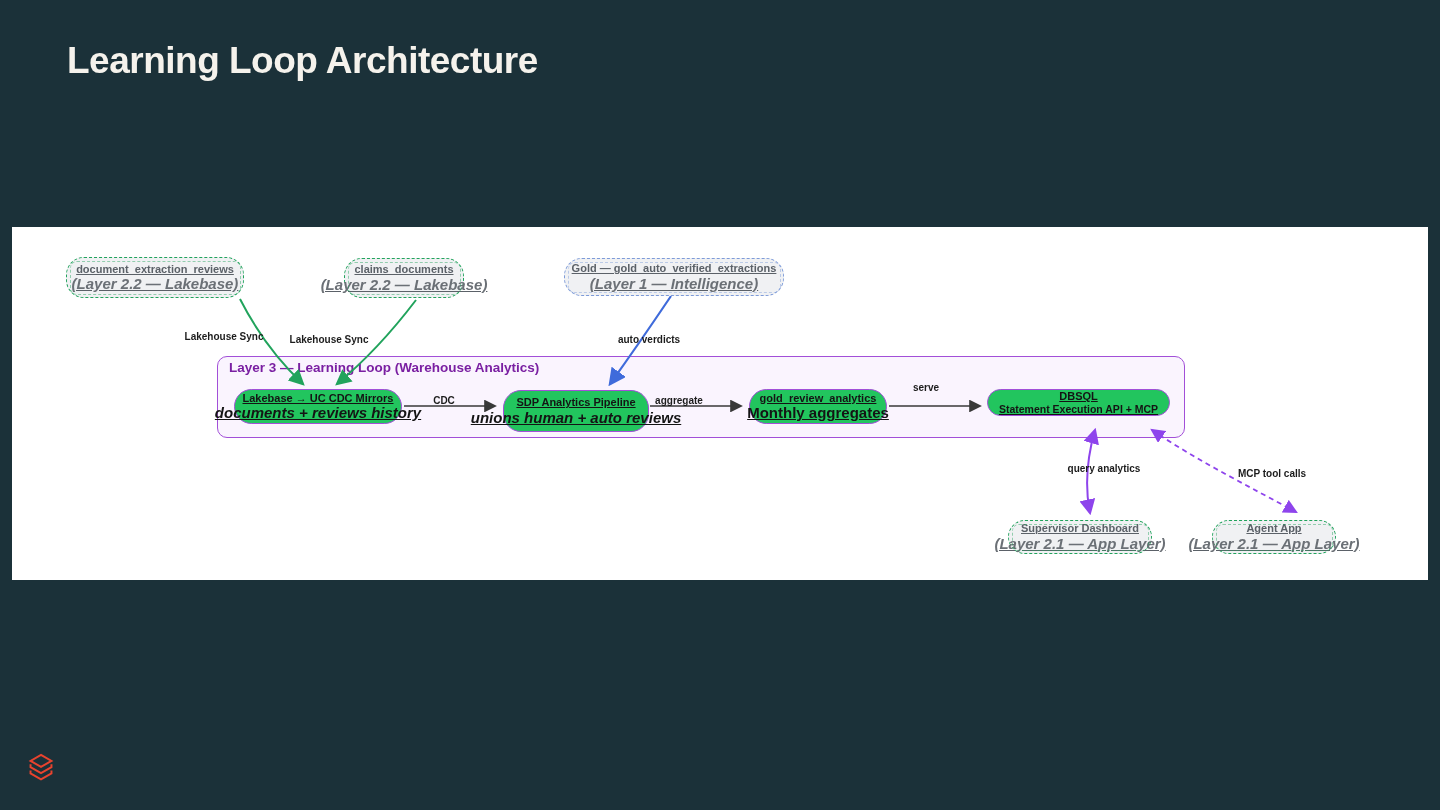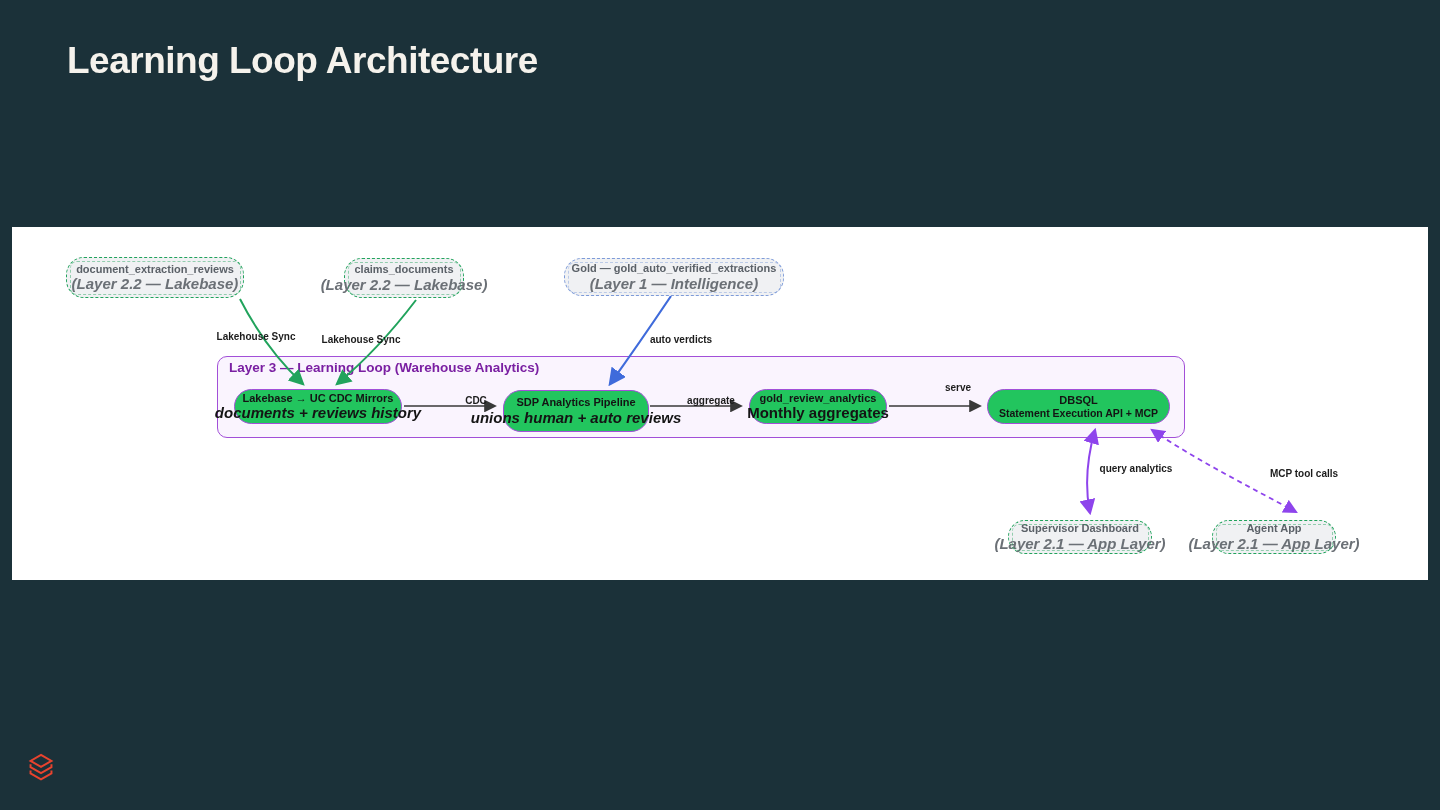--- a/index.html
+++ b/index.html
@@ -14,21 +14,21 @@
     color:#F5F2EC;
   }
   .panel{
     position:absolute;left:12px;top:227px;width:1416px;height:353px;
     background:#ffffff;
   }
   
   .node{
     position:absolute;box-sizing:border-box;
     display:flex;flex-direction:column;align-items:center;justify-content:center;
-    text-align:center;line-height:1.15;border-radius:18px;
+    text-align:center;line-height:1.15;border-radius:18px;text-decoration:underline;
   }
   .node .nt{font-size:11px;font-weight:bold;white-space:nowrap;}
   .node .ns{font-size:15px;font-weight:bold;white-space:nowrap;}
   .it{font-style:italic;}
   .gray{background:#F0F1F3;color:#5B6168;}
   .gray .ns{color:#6B7076;}
   .dashed{border:1.6px dashed #21A35C;}
   .dashed::after{
     content:"";position:absolute;inset:2.5px;border-radius:7px;
     border:1.2px dashed #21A35C;opacity:.45;pointer-events:none;
@@ -43,21 +43,21 @@
     background:#FAF4FE;border:1.8px solid #A24FD8;border-radius:10px;
     box-sizing:border-box;
   }
   .container-label{
     position:absolute;left:229px;top:360px;
     font-size:13.5px;font-weight:bold;color:#7A1FA2;white-space:nowrap;
   }
   
   .elabel{
     position:absolute;transform:translateX(-50%);
-    font-size:10px;font-weight:bold;color:#1C1C1C;white-space:nowrap;margin-left:32px;
+    font-size:10px;font-weight:bold;color:#1C1C1C;white-space:nowrap;
   }
   .edges{position:absolute;left:0;top:0;width:1440px;height:810px;pointer-events:none;}
   
   .logo{position:absolute;left:25px;top:752px;width:32px;height:34px;}
 </style>
 </head>
 <body>
 
 <div class="slide">
 
@@ -114,21 +114,21 @@
     <span class="ns it">documents + reviews history</span>
   </div>
   <div class="node purple" style="left:503px;top:390px;width:146px;height:42px">
     <span class="nt">SDP Analytics Pipeline</span>
     <span class="ns it">unions human + auto reviews</span>
   </div>
   <div class="node purple" style="left:749px;top:389px;width:138px;height:35px">
     <span class="nt">gold_review_analytics</span>
     <span class="nt" style="font-size:15px">Monthly aggregates</span>
   </div>
-  <div class="node purple" style="left:987px;top:389px;width:183px;height:35px">
+  <div class="node purple" style="left:987px;top:389px;width:183px;height:27px">
     <span class="nt">DBSQL</span>
     <span class="nt" style="font-size:10.5px">Statement Execution API + MCP</span>
   </div>
 
   <div class="node gray dashed" style="left:1008px;top:520px;width:144px;height:34px">
     <span class="nt">Supervisor Dashboard</span>
     <span class="ns it">(Layer 2.1 — App Layer)</span>
   </div>
   <div class="node gray dashed" style="left:1212px;top:520px;width:124px;height:34px">
     <span class="nt">Agent App</span>

